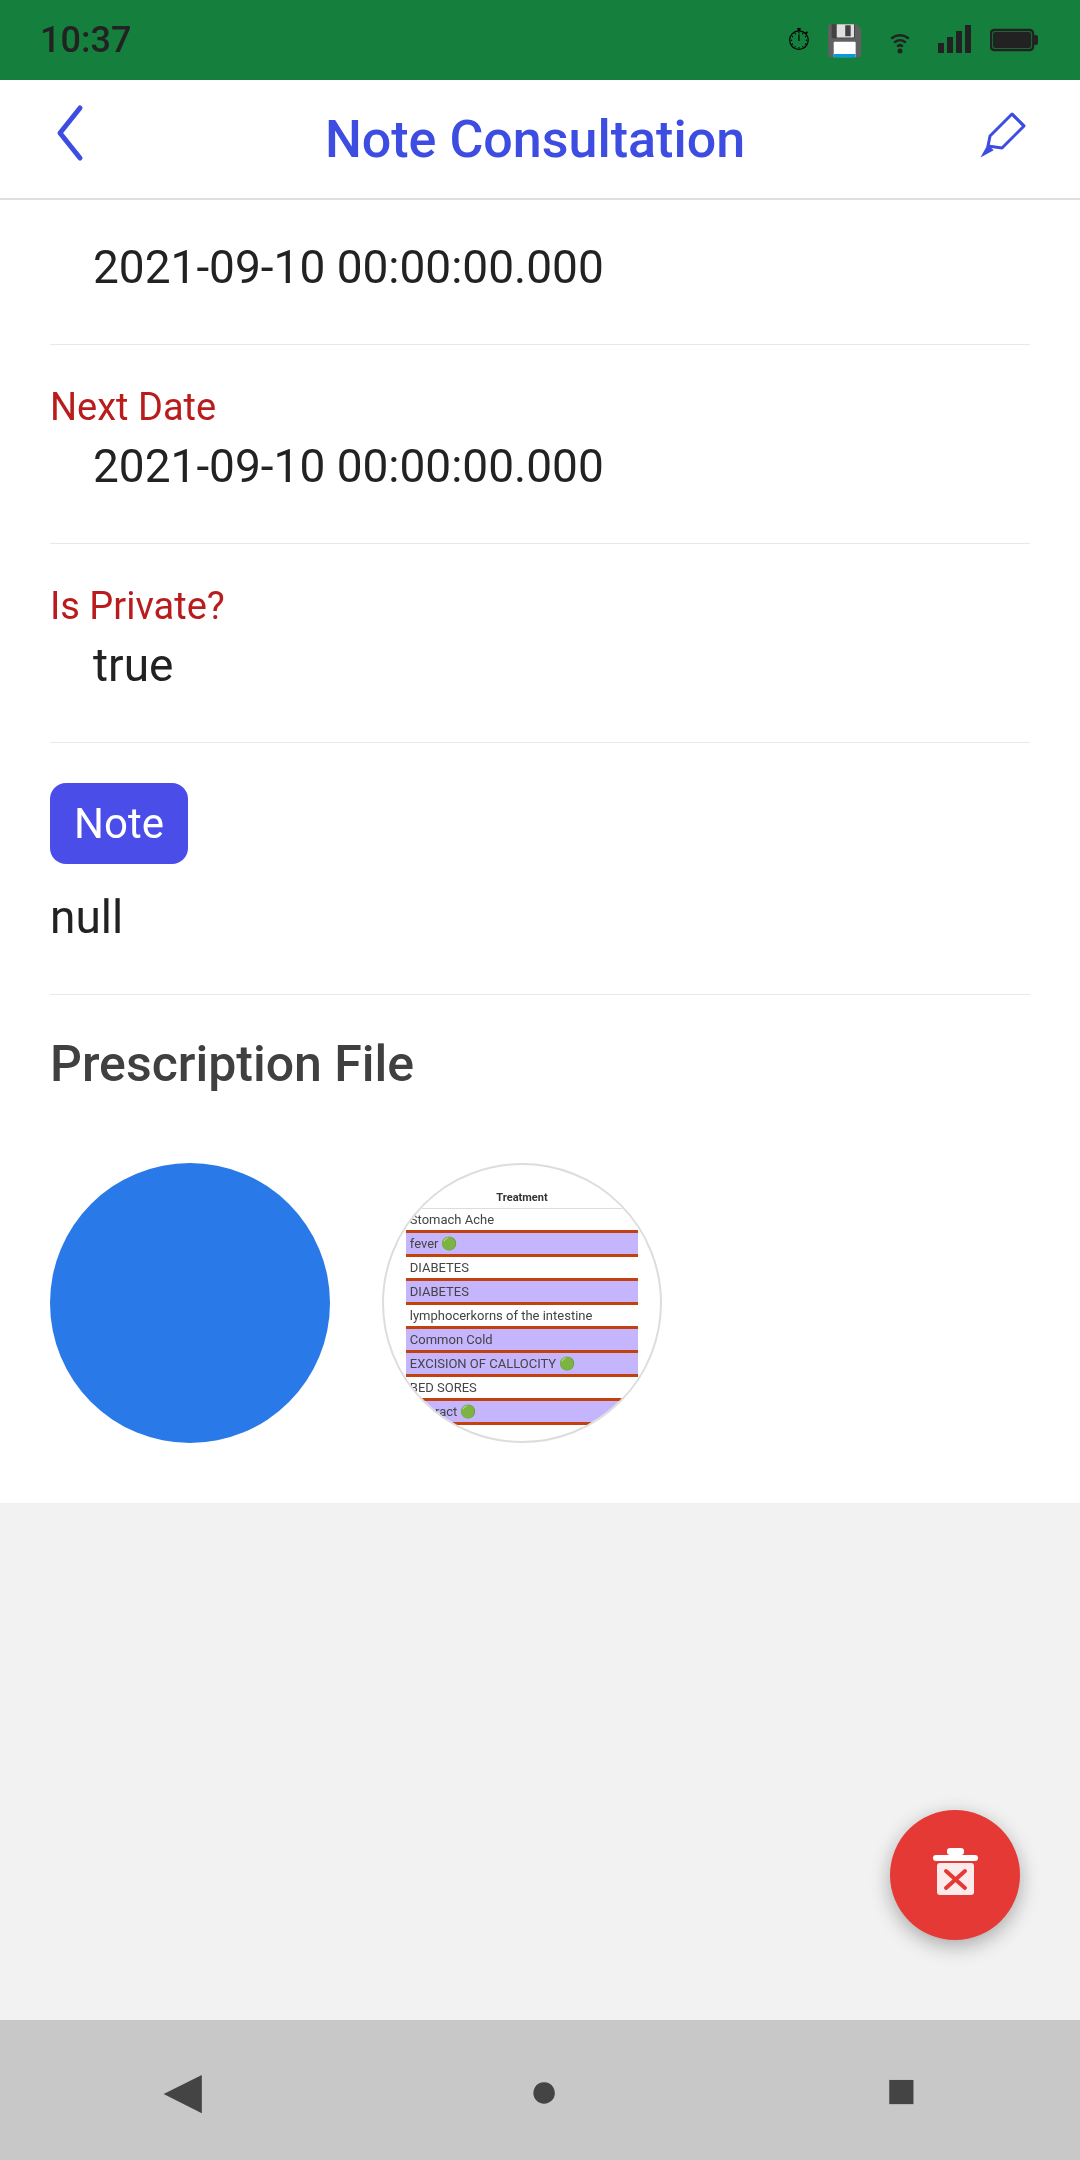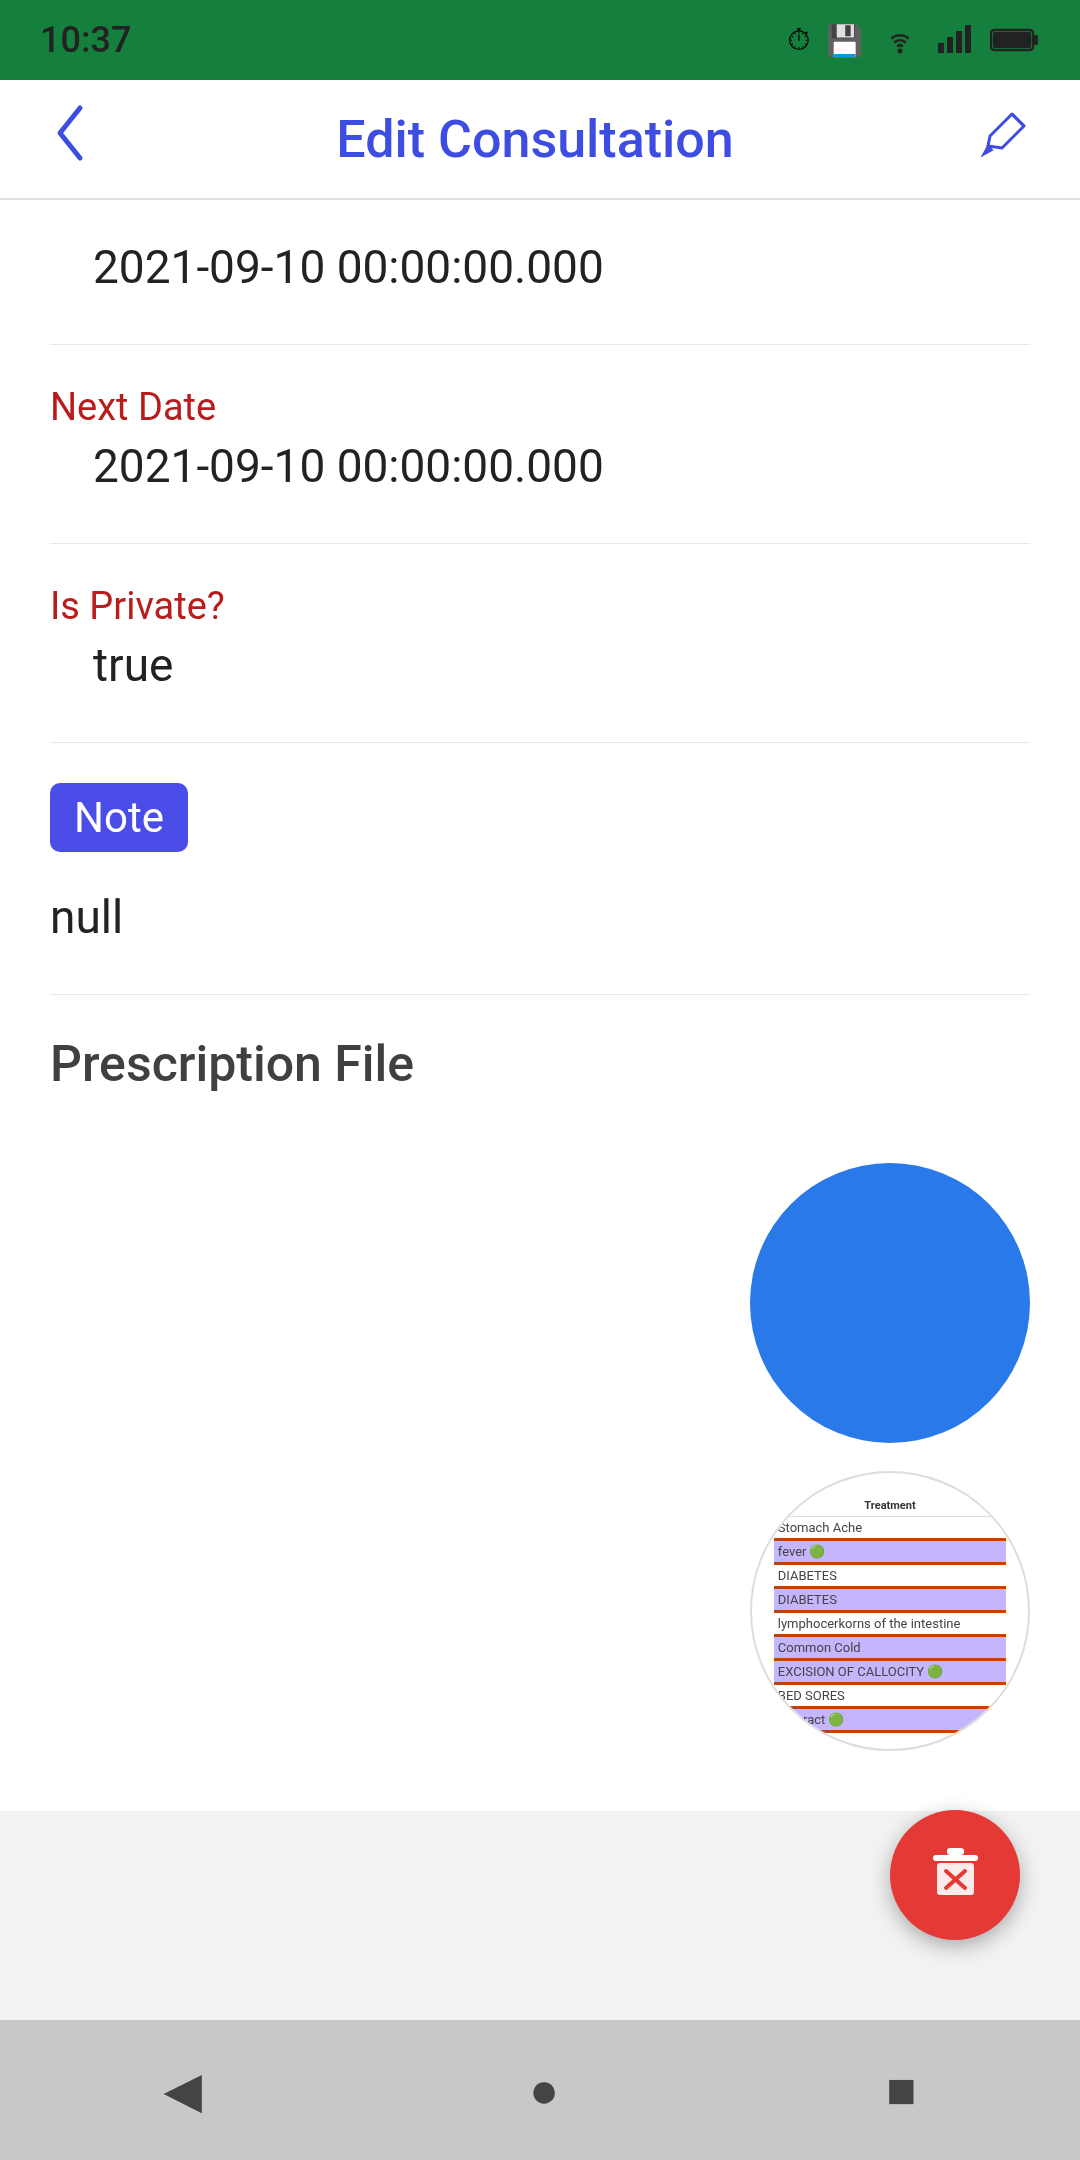--- a/index.html
+++ b/index.html
@@ -103,23 +103,23 @@
       background: #e8e8e8;
       margin: 10px 0 40px 0;
     }
 
     
     .note-badge {
       display: inline-block;
       background: #4a4de8;
       color: #ffffff;
       font-size: 42px;
-      padding: 10px 24px;
-      border-radius: 10px;
-      margin-bottom: 24px;
+      padding: 16px 24px;
+      border-radius: 16px;
+      margin-bottom: 12px;
     }
 
     .note-value {
       font-size: 46px;
       color: #222;
       margin-top: 14px;
     }
 
     
     .prescription-section {
@@ -128,22 +128,21 @@
 
     .prescription-title {
       font-size: 50px;
       font-weight: 500;
       color: #404040;
       margin-bottom: 50px;
     }
 
     .prescription-images {
       display: flex;
-      flex-direction: column;
-      gap: 28px;
+      gap: 52px;
       align-items: flex-end;
       padding: 20px 0;
     }
 
     .prescription-circle-blue {
       width: 280px;
       height: 280px;
       border-radius: 50%;
       background: #2979e8;
     }
@@ -251,21 +250,21 @@
     </svg>
   </div>
 </div>
 
 <div class="app-bar">
   <div class="back-btn">
     <svg width="40" height="60" viewBox="0 0 40 60">
       <polyline points="30,5 10,30 30,55" stroke="#3d4de1" stroke-width="5" fill="none" stroke-linecap="round" stroke-linejoin="round"></polyline>
     </svg>
   </div>
-  <div class="app-bar-title">Edit Consultation</div>
+  <div class="app-bar-title">Note Consultation</div>
   <div class="edit-btn">
     <svg width="50" height="50" viewBox="0 0 50 50">
       <path d="M8 38 L10 28 L32 6 L44 18 L22 40 Z" stroke="#3d4de1" stroke-width="3" fill="none" stroke-linejoin="round"></path>
       <path d="M32 6 L44 18" stroke="#3d4de1" stroke-width="3" fill="none"></path>
       <path d="M8 38 L3 47 L12 42 Z" stroke="#3d4de1" stroke-width="2" fill="#3d4de1"></path>
     </svg>
   </div>
 </div>
 
 <div class="content">

